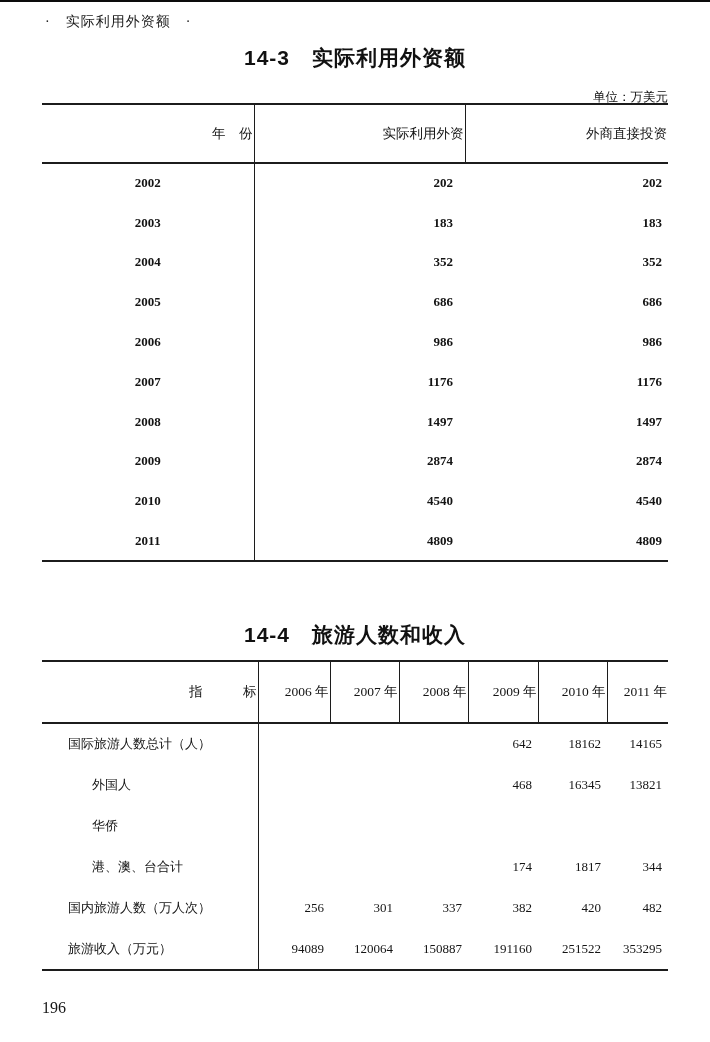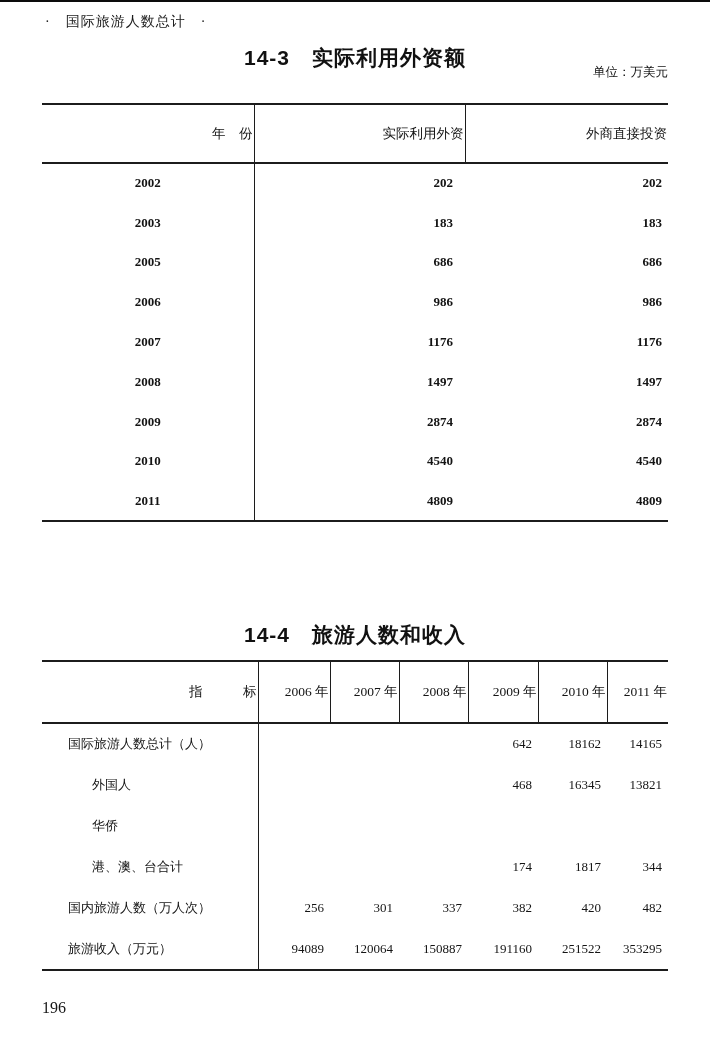--- a/index.html
+++ b/index.html
@@ -15,21 +15,21 @@
     font-size:14px;letter-spacing:1px;white-space:pre;color:#1b1b1b;
   }
   .table-title{
     position:absolute;left:42px;width:626px;text-align:center;
     font-family:"Liberation Sans","DejaVu Sans",sans-serif;
     font-weight:bold;font-size:21px;letter-spacing:1px;color:#111;white-space:pre;
   }
   .title-1{top:44px;}
   .title-2{top:599px;margin-top:22px;}
   .unit-label{
-    position:absolute;top:64px;left:42px;width:626px;text-align:right;
+    position:absolute;top:89px;left:42px;width:626px;text-align:right;
     font-size:12.5px;color:#141414;
   }
   table{
     position:absolute;left:42px;width:626px;
     border-collapse:collapse;table-layout:fixed;
     font-size:13px;color:#141414;
   }
   .t143{top:103px;}
   .t144{top:660px;}
   .t143, .t144{border-top:2.5px solid #1c1c1c;border-bottom:2.5px solid #1c1c1c;}
@@ -52,21 +52,21 @@
   .t144 tbody td.num{text-align:right;padding-right:6px;}
   .page-number{
     position:absolute;top:999px;left:42px;font-size:16px;color:#161616;
   }
 </style>
 </head>
 <body>
 
 <div class="scan-edge"></div>
 
-<div class="running-head">·　国际旅游人数总计　·</div>
+<div class="running-head">·　实际利用外资额　·</div>
 
 <div class="table-title title-1">14-3　实际利用外资额</div>
 
 <div class="unit-label">单位：万美元</div>
 
 <table class="t143">
   <colgroup>
       <col style="width:212px">
       <col style="width:211px">
       <col style="width:203px">
@@ -81,20 +81,25 @@
   <tbody id="t1-body">
       <tr>
         <td>2002</td>
         <td>202</td>
         <td>202</td>
       </tr>
       <tr>
         <td>2003</td>
         <td>183</td>
         <td>183</td>
+      </tr>
+      <tr>
+        <td>2004</td>
+        <td>352</td>
+        <td>352</td>
       </tr>
       <tr>
         <td>2005</td>
         <td>686</td>
         <td>686</td>
       </tr>
       <tr>
         <td>2006</td>
         <td>986</td>
         <td>986</td>

